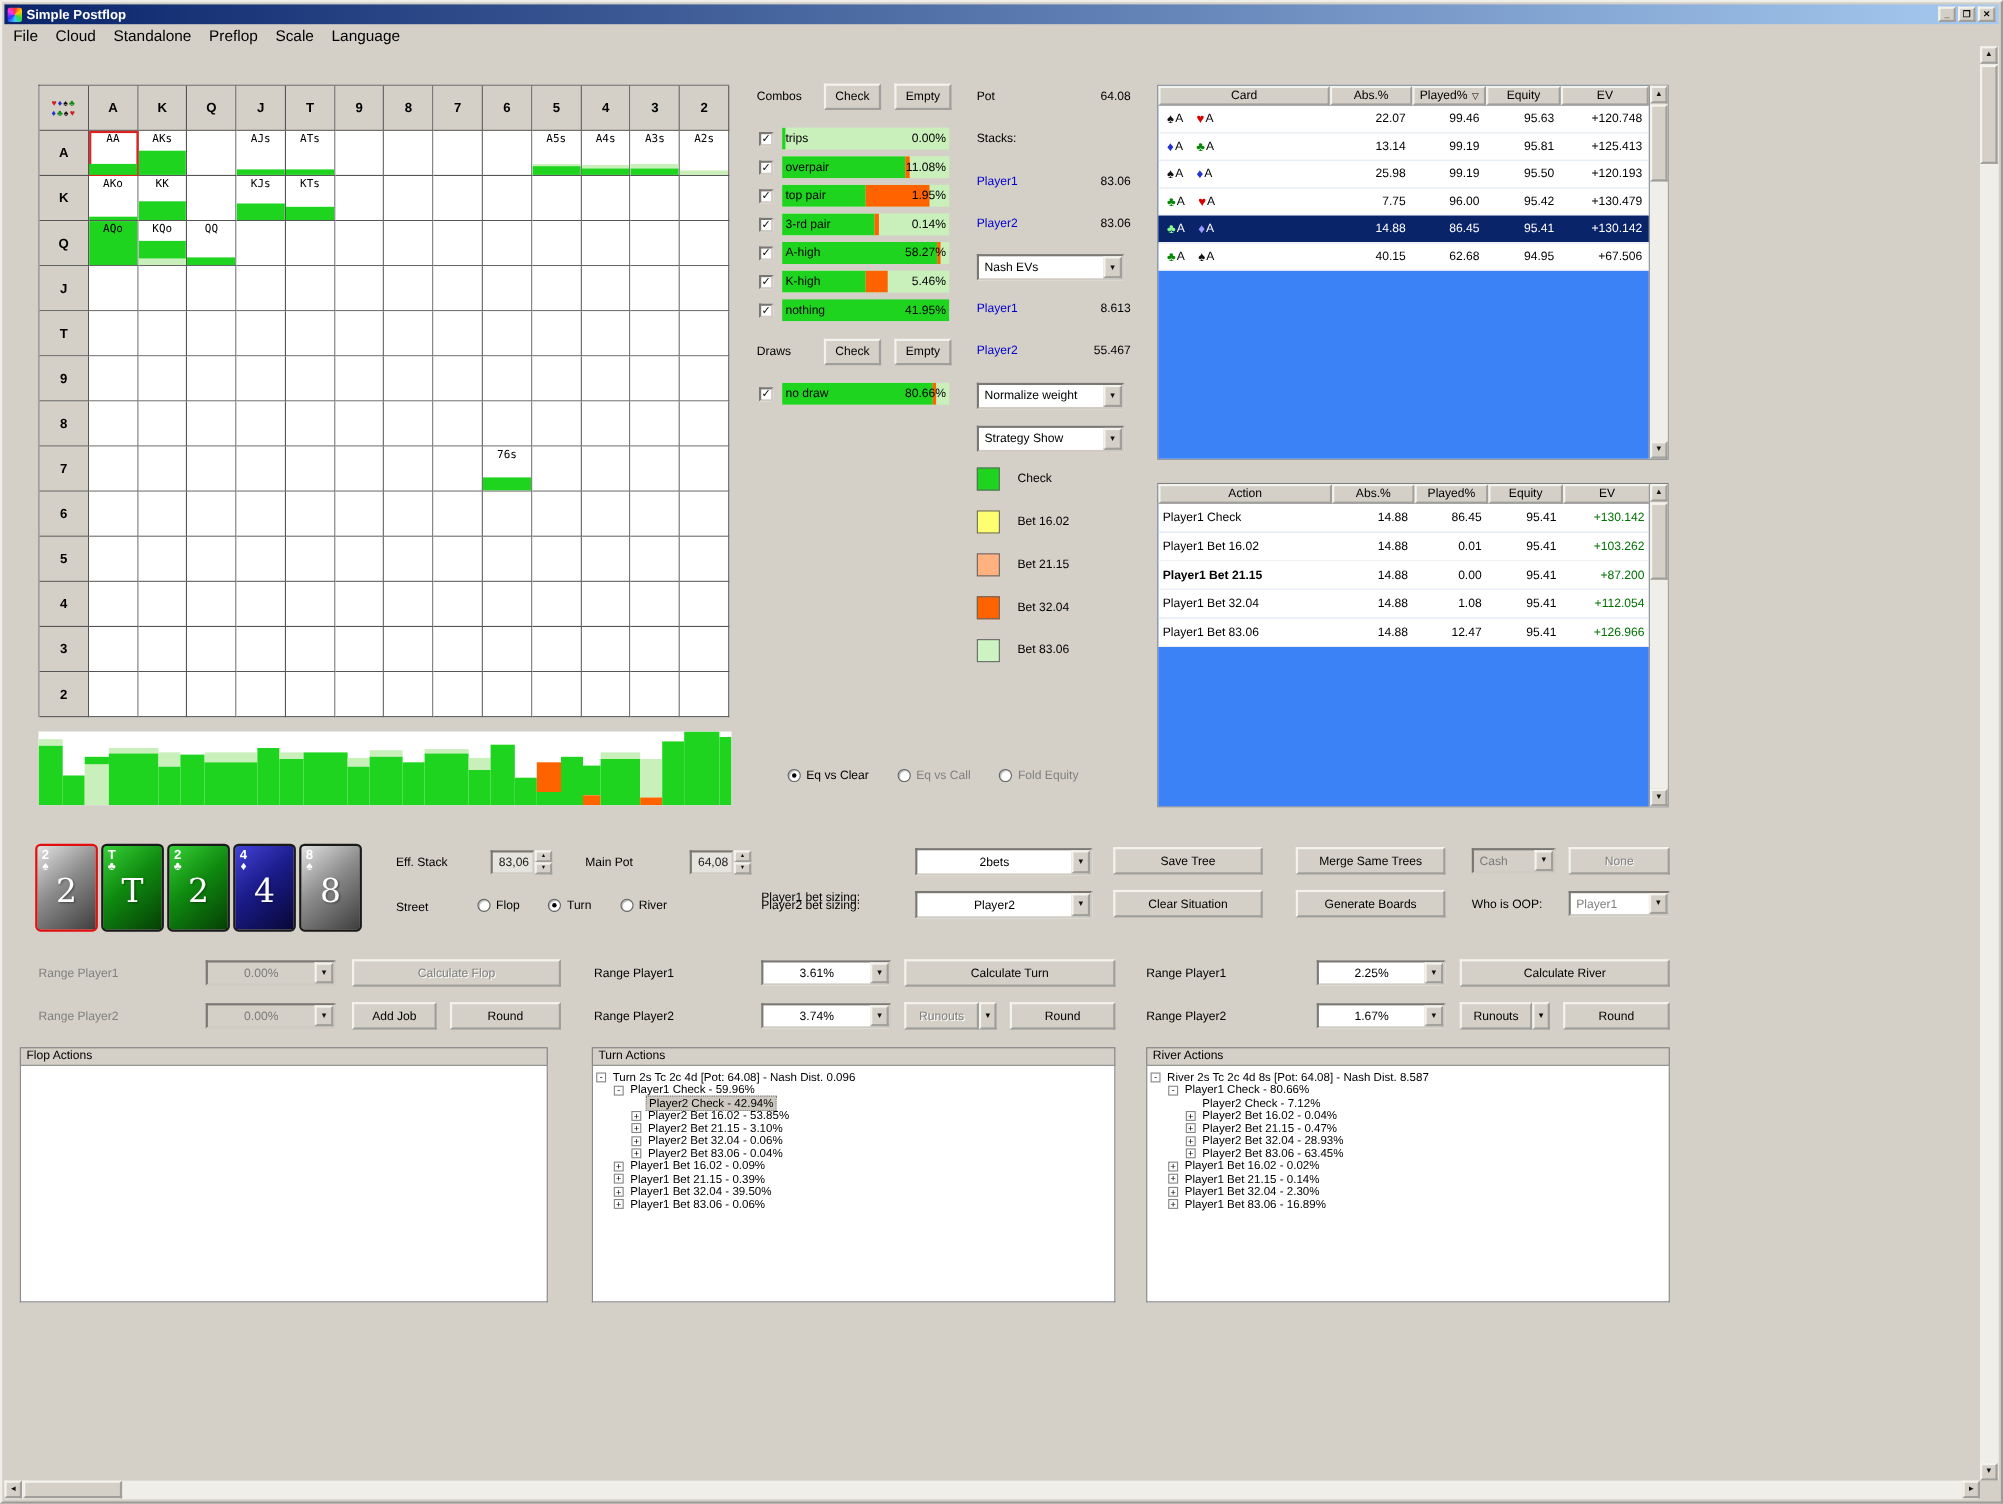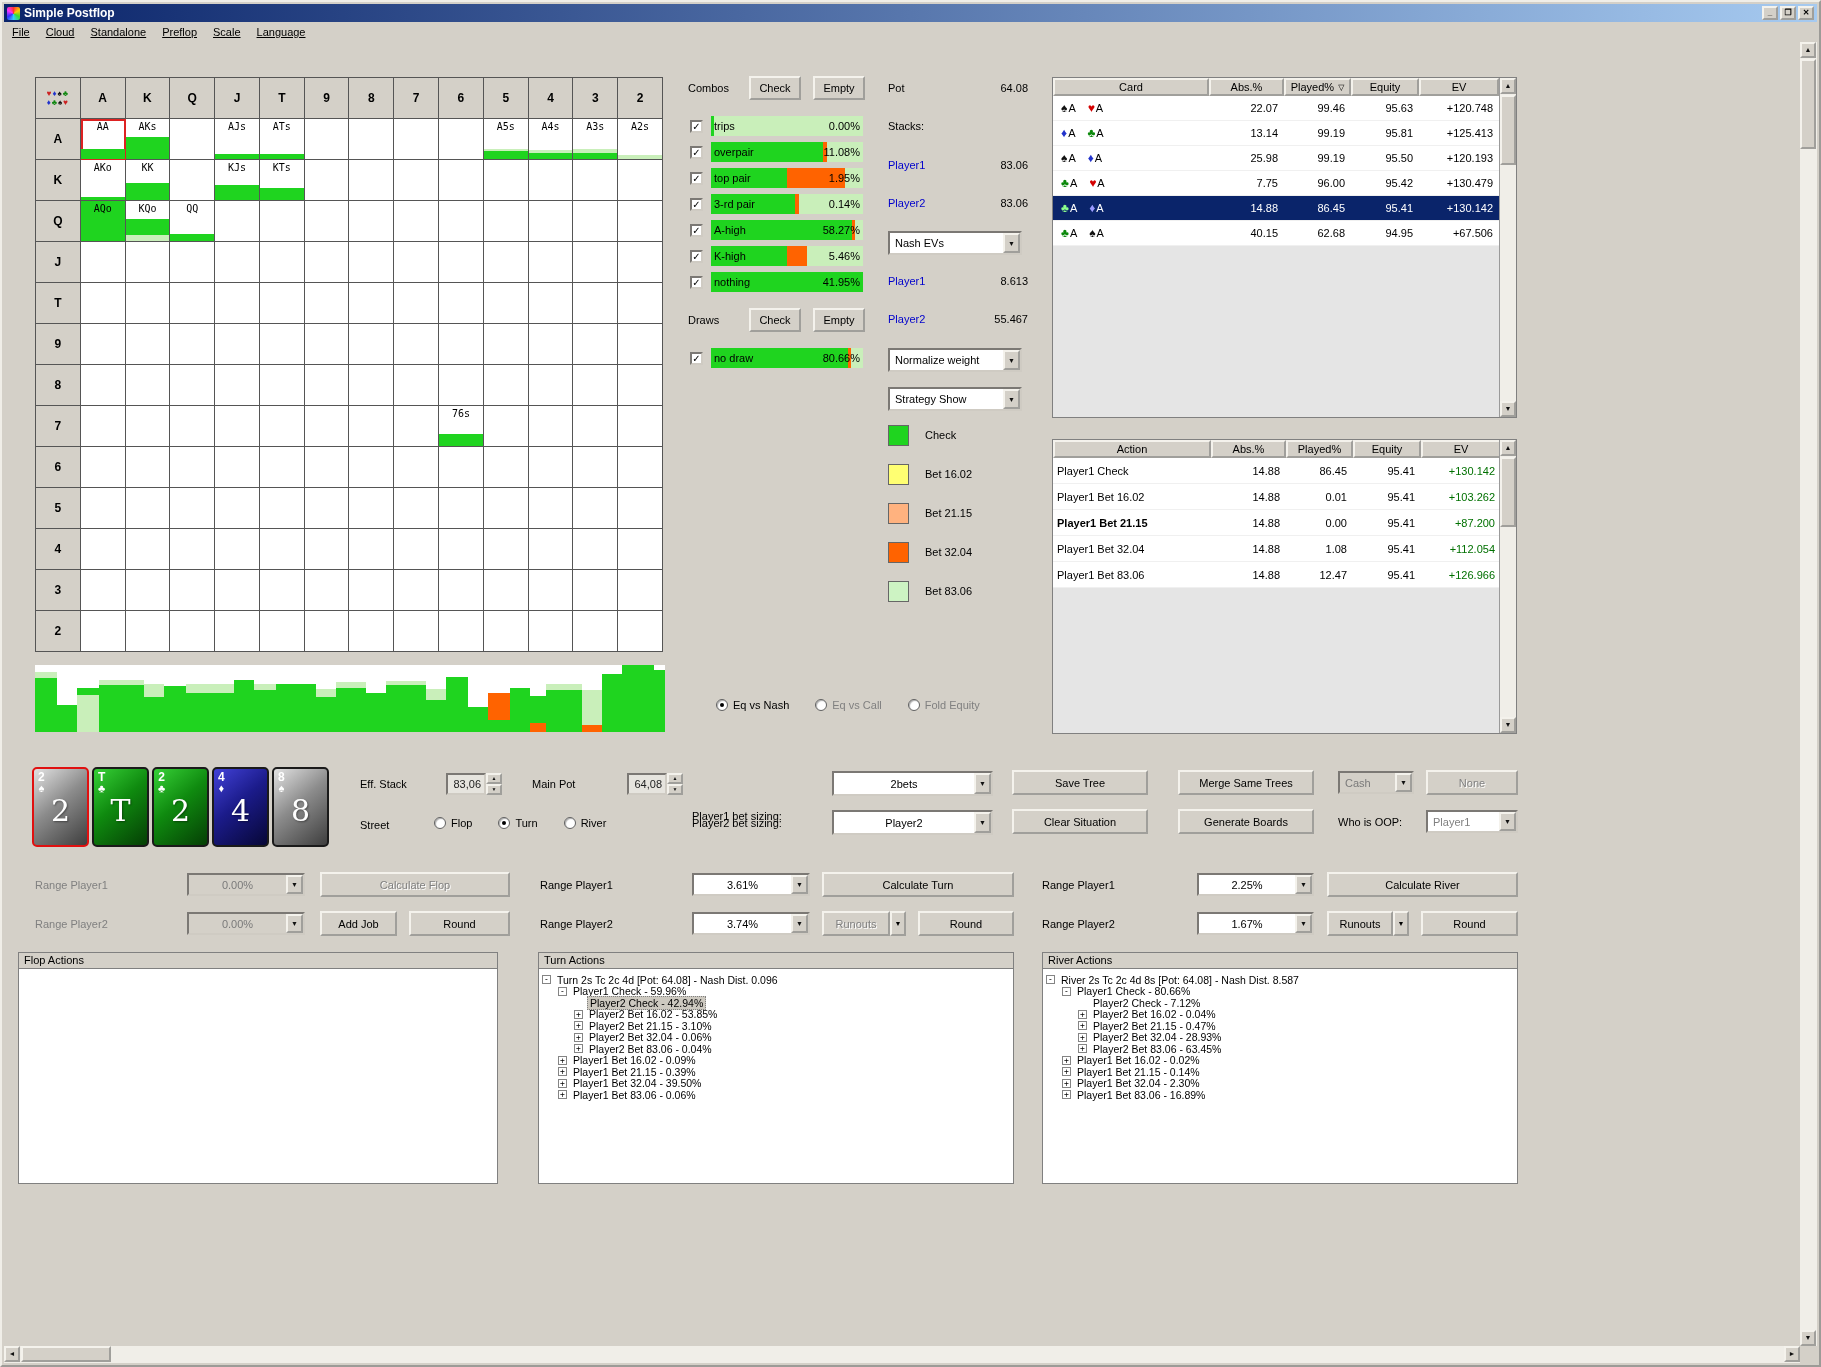--- a/index.html
+++ b/index.html
@@ -4,21 +4,21 @@
 <style>
 *{margin:0;padding:0;box-sizing:border-box;font-family:"Liberation Sans",sans-serif;}
 html,body{width:1821px;height:1367px;}
 body{background:#d4d0c8;position:relative;overflow:hidden;font-size:11px;color:#000;}
 .window{position:absolute;inset:0;border:2px outset #f0eee8;background:#d4d0c8;}
 .titlebar{position:absolute;left:2px;top:2px;right:2px;height:18px;background:linear-gradient(to right,#0a246a,#a6caf0);display:flex;align-items:center;color:#fff;font-weight:bold;font-size:12px;padding:0 3px;gap:4px;}
 .app-icon{width:13px;height:13px;border-radius:2px;background:conic-gradient(#f33,#fc0,#3d3,#3cf,#33f,#f3f,#f33);display:inline-block;}
 .win-btns{margin-left:auto;display:flex;gap:2px;}
 .win-btn{width:16px;height:14px;background:#d4d0c8;border:2px outset #f4f2ec;font-size:8px;line-height:10px;text-align:center;color:#000;font-weight:bold;}
 .menubar{position:absolute;left:2px;top:21px;right:2px;height:18px;background:#d4d0c8;display:flex;align-items:center;}
-.menu-item{padding:2px 8px;font-size:11px;text-decoration:underline;}
+.menu-item{padding:2px 8px;font-size:14px;}
 .btn{position:absolute;display:flex;align-items:center;justify-content:center;font-size:11px;background:#d4d0c8;border:2px outset #f4f2ec;}
 .dis{color:#808080;text-shadow:1px 1px 0 #fff;}
 .gray{color:#808080;}
 .alabel{position:absolute;font-size:11px;white-space:nowrap;}
 .flexrow{position:absolute;display:flex;justify-content:space-between;font-size:11px;}
 .link{color:#0000cc;}
 
 .matrix{position:absolute;left:33px;top:75px;width:628px;height:575px;display:grid;grid-template-columns:repeat(14,1fr);grid-template-rows:repeat(14,1fr);border-left:1px solid #555;border-top:1px solid #555;background:#fff;}
 .mx-cell{border-right:1px solid #555;border-bottom:1px solid #555;position:relative;overflow:hidden;background:#fff;}
 .mx-head{background:#d4d0c8;font-weight:bold;font-size:12px;display:flex;align-items:center;justify-content:center;}
@@ -51,21 +51,21 @@
 .legend-row{display:flex;align-items:center;height:22px;margin-bottom:17px;}
 .legend-swatch{width:21px;height:21px;border:1px solid #666;margin-right:16px;flex:none;}
 .legend-label{font-size:11px;}
 
 .radio-wrap{display:flex;align-items:center;margin-right:26px;}
 .radio{width:12px;height:12px;border-radius:50%;background:#fff;border:1px solid #606060;box-shadow:inset 1px 1px 1px #b0b0b0;position:relative;margin-right:5px;flex:none;}
 .radio.sel::after{content:'';position:absolute;left:3px;top:3px;width:4px;height:4px;border-radius:50%;background:#000;}
 .radio-lbl{font-size:11px;}
 
 .wtable{position:absolute;background:#fff;border:1px solid #808080;}
-.tbl-body{position:absolute;left:0;top:0;right:17px;bottom:0;overflow:hidden;background:#e5e5e5;}
+.tbl-body{position:absolute;left:0;top:0;right:17px;bottom:0;overflow:hidden;background:#3b82f6;}
 .thead{display:flex;height:18px;}
 .th{background:#d4d0c8;border:2px outset #f4f2ec;font-size:11px;display:flex;align-items:center;justify-content:center;flex:none;overflow:hidden;}
 .sort-glyph{font-size:8px;margin-left:4px;}
 .trow{display:flex;align-items:center;background:#fff;border-bottom:1px solid #f0f0f0;}
 .t-card .trow{height:25px;}
 .t-action .trow{height:26px;}
 .trow-sel{background:#0a246a;color:#fff;}
 .tcell{flex:none;overflow:hidden;white-space:nowrap;font-size:11px;}
 .tnum{text-align:right;padding-right:6px;}
 .tleft{text-align:left;padding-left:4px;}
@@ -622,21 +622,21 @@
       </div>
       <div class="legend-row">
         <span class="legend-swatch" style="background: rgb(205, 243, 195);"></span>
         <span class="legend-label">Bet 83.06</span>
       </div>
     </div>
 
   <div style="position:absolute;left:714px;top:697px;display:flex">
       <div class="radio-wrap">
         <span class="radio sel"></span>
-        <span class="radio-lbl">Eq vs Nash</span>
+        <span class="radio-lbl">Eq vs Clear</span>
       </div>
       <div class="radio-wrap">
         <span class="radio"></span>
         <span class="radio-lbl gray">Eq vs Call</span>
       </div>
       <div class="radio-wrap">
         <span class="radio"></span>
         <span class="radio-lbl gray">Fold Equity</span>
       </div>
     </div>

